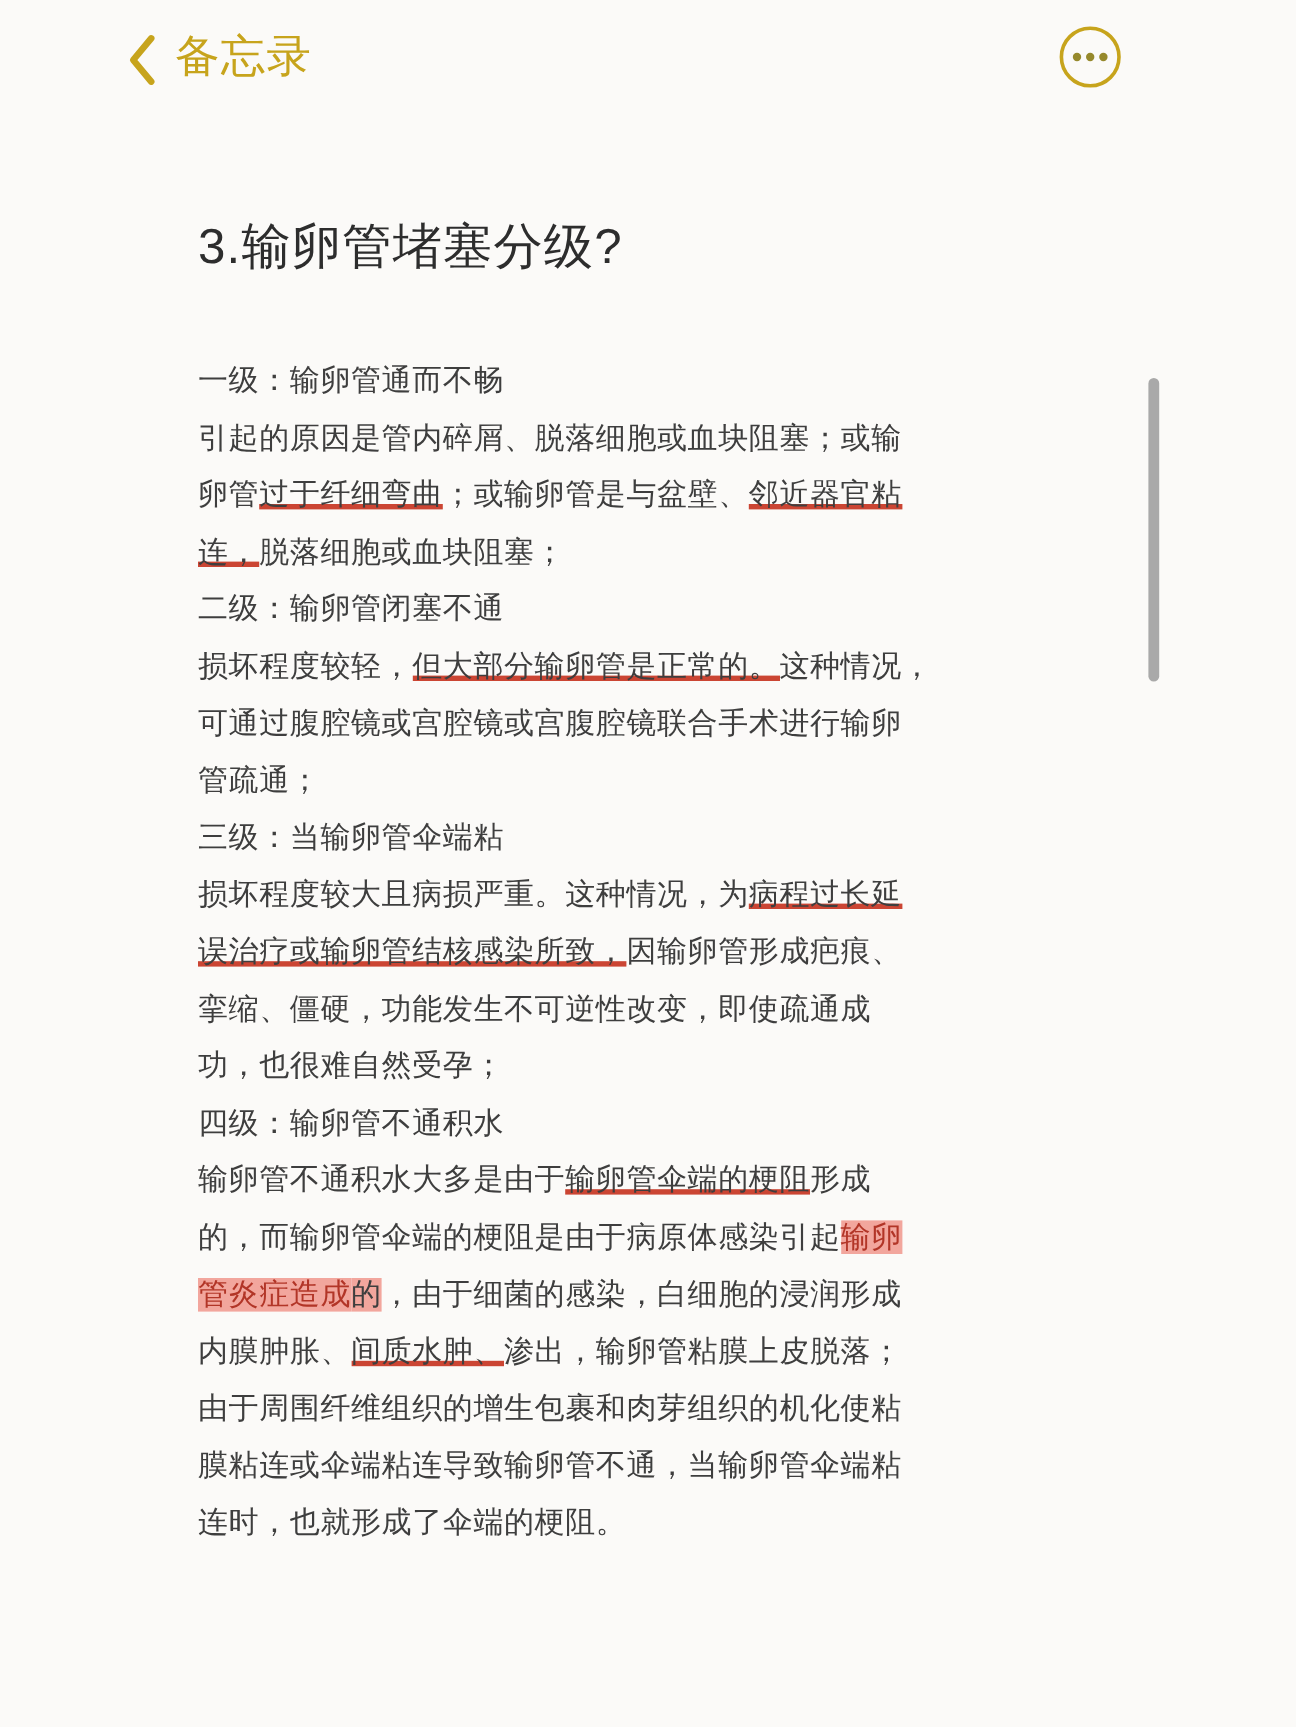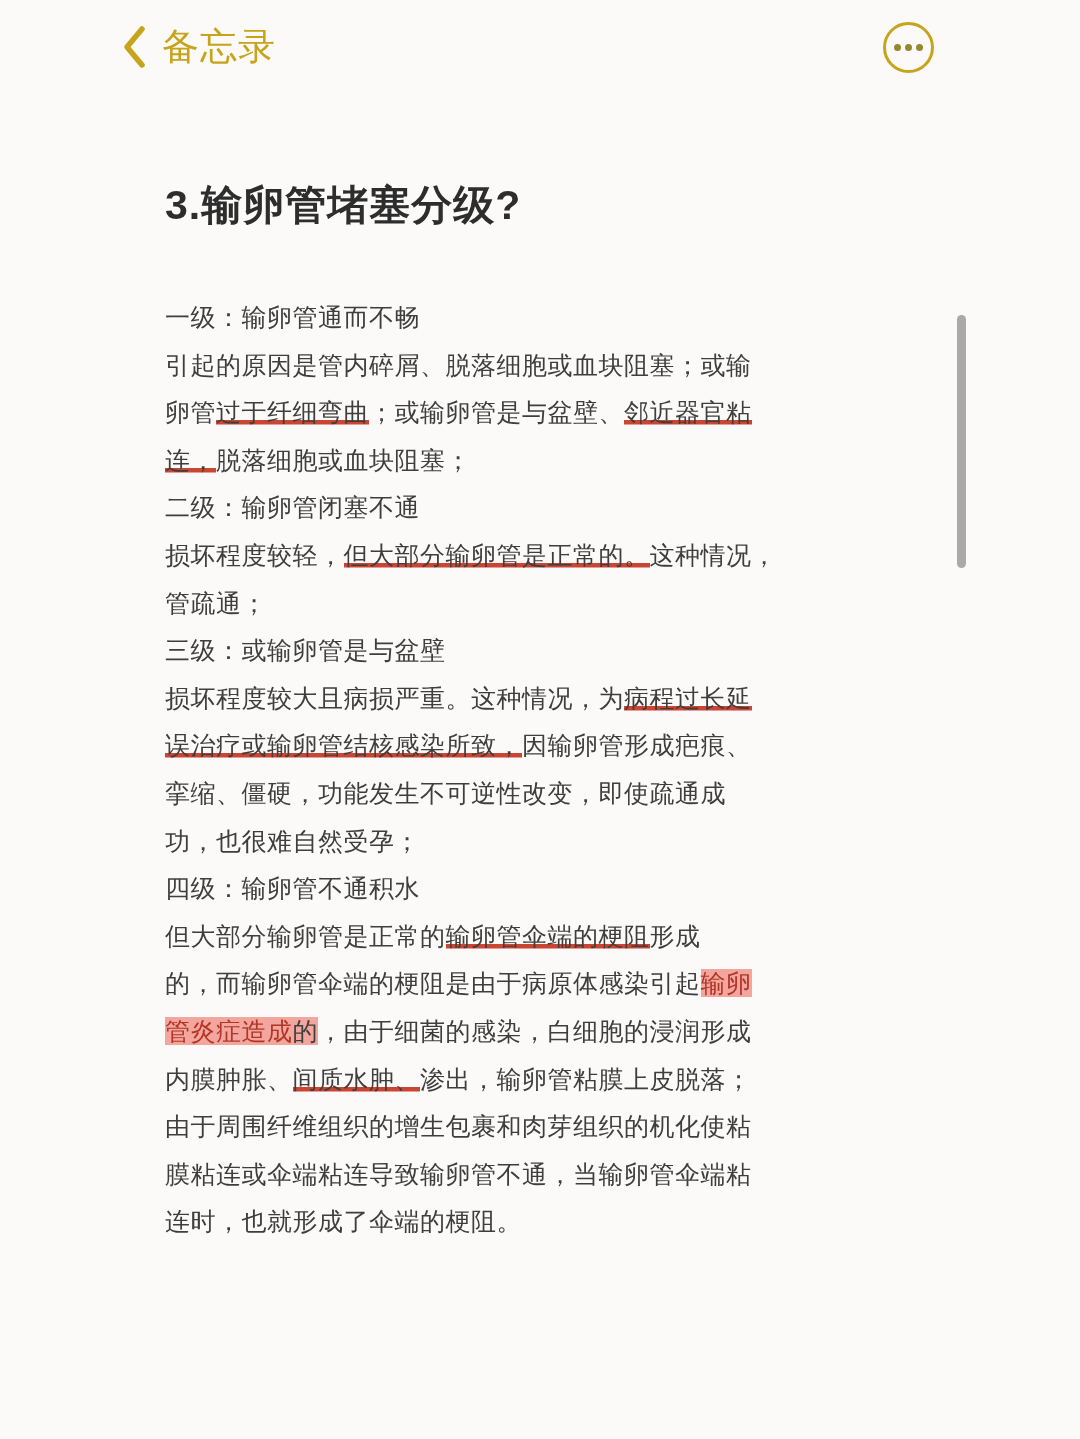--- a/index.html
+++ b/index.html
@@ -16,36 +16,36 @@
   html,body{width:1080px;height:1439px;}
   body{
     position:relative;
     background:var(--bg);
     font-family:"Liberation Sans","DejaVu Sans",sans-serif;
     overflow:hidden;
   }
   
   .navbar{position:absolute;top:0;left:0;right:0;height:100px;}
   .back-button{
-    position:absolute;left:122px;top:22px;
-    display:flex;align-items:center;gap:16px;
+    position:absolute;left:106px;top:22px;
+    display:flex;align-items:flex-end;gap:16px;
     color:var(--gold);font-size:37px;cursor:pointer;
   }
   .back-label{color:var(--gold);letter-spacing:1px;}
   .more-button{
     position:absolute;left:883px;top:22px;width:51px;height:51px;
     border:3.5px solid var(--gold);border-radius:50%;
     display:flex;align-items:center;justify-content:center;gap:4px;
     cursor:pointer;background:transparent;
   }
   .dot{width:7px;height:7px;border-radius:50%;background:#96892c;}
   
   .note{position:absolute;left:165px;top:180px;width:750px;}
   .note-title{
-    font-size:41px;font-weight:bold;color:var(--title-text);
+    font-size:41px;font-weight:normal;color:var(--title-text);
     letter-spacing:1px;line-height:50px;
   }
   .note-body{margin-top:64px;}
   .line{
     height:47.6px;line-height:47.6px;font-size:25px;
     color:var(--body-text);white-space:nowrap;letter-spacing:0.5px;
   }
   .seg-p{}
   .seg-u{
     background-image:linear-gradient(to right,var(--underline),var(--underline));
@@ -82,28 +82,29 @@
 
 <div class="note">
   <div class="note-title">3.输卵管堵塞分级?</div>
   <div class="note-body">
       <div class="line"><span class="seg-p">一级：输卵管通而不畅</span></div>
       <div class="line"><span class="seg-p">引起的原因是管内碎屑、脱落细胞或血块阻塞；或输</span></div>
       <div class="line"><span class="seg-p">卵管</span><span class="seg-u">过于纤细弯曲</span><span class="seg-p">；或输卵管是与盆壁、</span><span class="seg-u">邻近器官粘</span></div>
       <div class="line"><span class="seg-u">连，</span><span class="seg-p">脱落细胞或血块阻塞；</span></div>
       <div class="line"><span class="seg-p">二级：输卵管闭塞不通</span></div>
       <div class="line"><span class="seg-p">损坏程度较轻，</span><span class="seg-u">但大部分输卵管是正常的。</span><span class="seg-p">这种情况，</span></div>
+      <div class="line"><span class="seg-p">可通过腹腔镜或宫腔镜或宫腹腔镜联合手术进行输卵</span></div>
       <div class="line"><span class="seg-p">管疏通；</span></div>
-      <div class="line"><span class="seg-p">三级：或输卵管是与盆壁</span></div>
+      <div class="line"><span class="seg-p">三级：当输卵管伞端粘</span></div>
       <div class="line"><span class="seg-p">损坏程度较大且病损严重。这种情况，为</span><span class="seg-u">病程过长延</span></div>
       <div class="line"><span class="seg-u">误治疗或输卵管结核感染所致，</span><span class="seg-p">因输卵管形成疤痕、</span></div>
       <div class="line"><span class="seg-p">挛缩、僵硬，功能发生不可逆性改变，即使疏通成</span></div>
       <div class="line"><span class="seg-p">功，也很难自然受孕；</span></div>
       <div class="line"><span class="seg-p">四级：输卵管不通积水</span></div>
-      <div class="line"><span class="seg-p">但大部分输卵管是正常的</span><span class="seg-u">输卵管伞端的梗阻</span><span class="seg-p">形成</span></div>
+      <div class="line"><span class="seg-p">输卵管不通积水大多是由于</span><span class="seg-u">输卵管伞端的梗阻</span><span class="seg-p">形成</span></div>
       <div class="line"><span class="seg-p">的，而输卵管伞端的梗阻是由于病原体感染引起</span><span class="seg-hl">输卵</span></div>
       <div class="line"><span class="seg-hl">管炎症造成</span><span class="seg-hld">的</span><span class="seg-p">，由于细菌的感染，白细胞的浸润形成</span></div>
       <div class="line"><span class="seg-p">内膜肿胀、</span><span class="seg-u">间质水肿、</span><span class="seg-p">渗出，输卵管粘膜上皮脱落；</span></div>
       <div class="line"><span class="seg-p">由于周围纤维组织的增生包裹和肉芽组织的机化使粘</span></div>
       <div class="line"><span class="seg-p">膜粘连或伞端粘连导致输卵管不通，当输卵管伞端粘</span></div>
       <div class="line"><span class="seg-p">连时，也就形成了伞端的梗阻。</span></div>
     </div>
 </div>
 
 <div class="scrollbar-thumb"></div>

